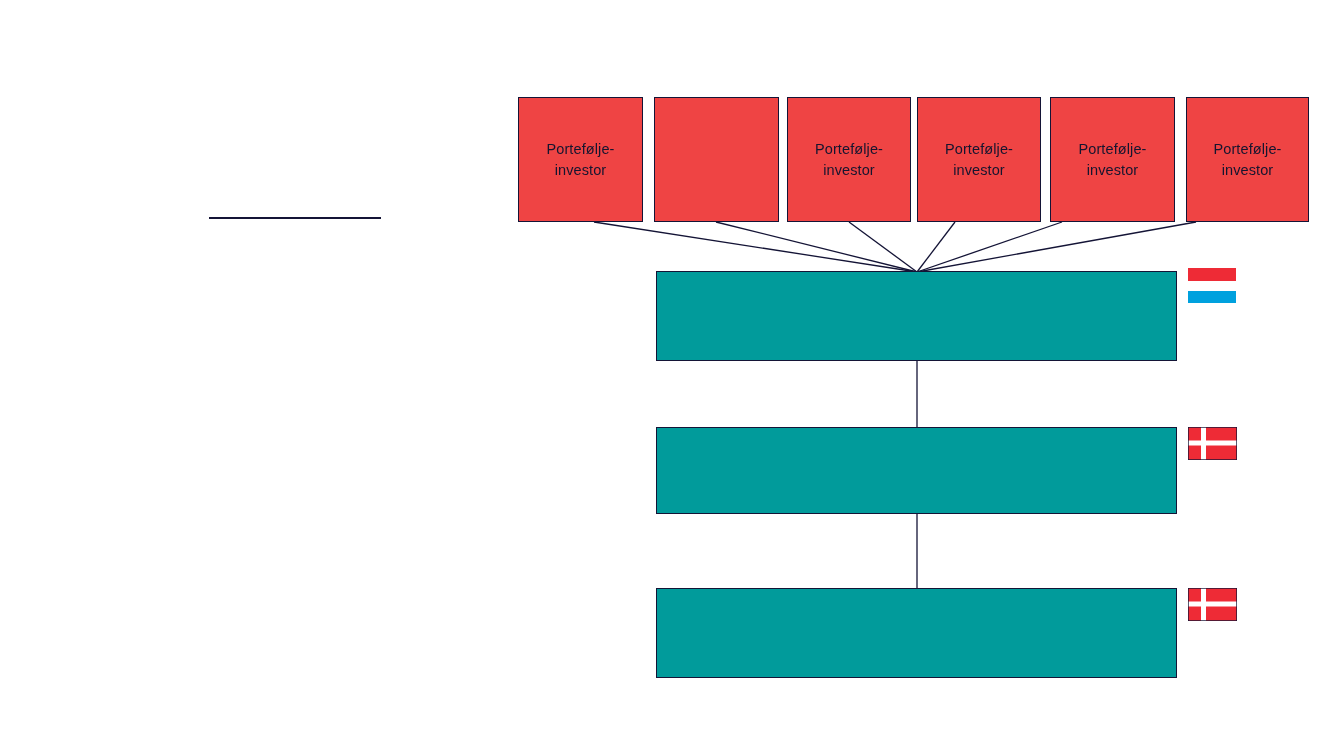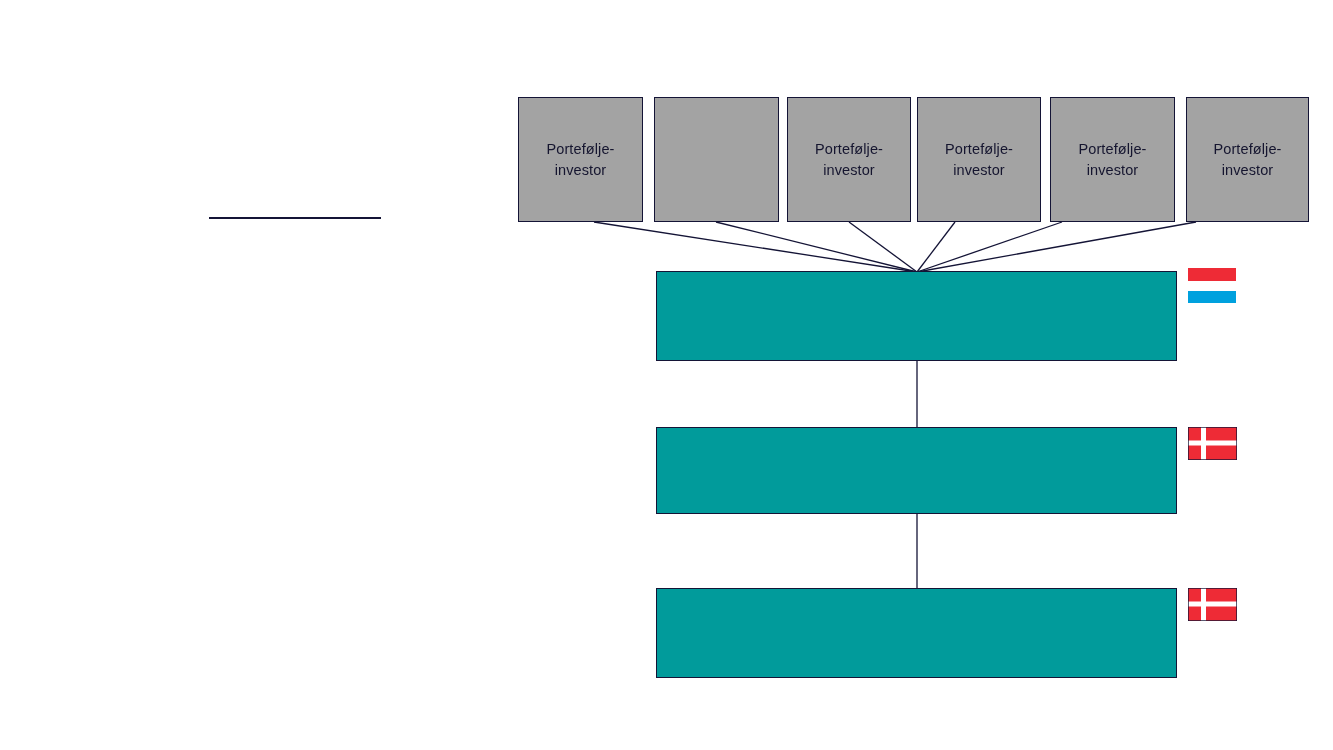--- a/index.html
+++ b/index.html
@@ -26,21 +26,21 @@
     top: 0;
     width: 1333px;
     height: 750px;
     pointer-events: none;
   }
 
   
   .investor-box {
     position: absolute;
     box-sizing: border-box;
-    background: #a3a3a3;
+    background: #ef4444;
     border: 1.6px solid #141436;
     display: flex;
     align-items: center;
     justify-content: center;
     text-align: center;
   }
   .investor-label {
     color: #15152f;
     font-size: 14.5px;
     line-height: 1.42;

